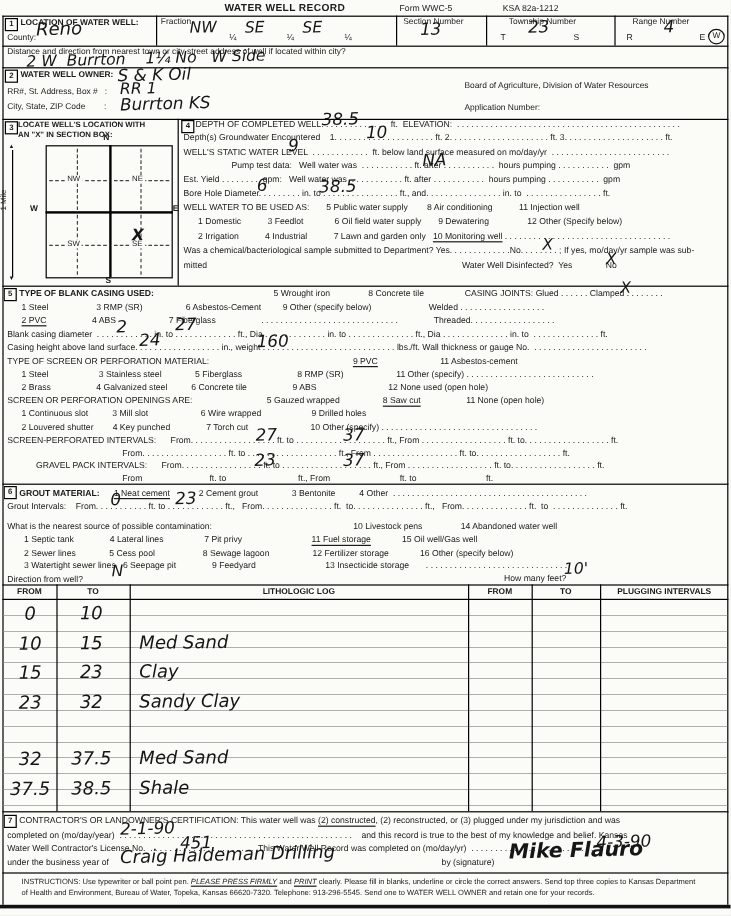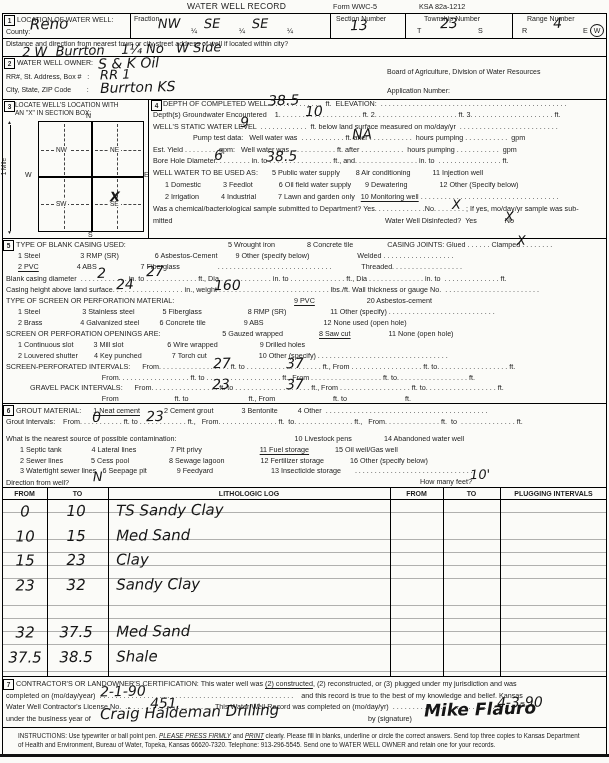--- a/index.html
+++ b/index.html
@@ -2,21 +2,21 @@
 <html><head>
 <meta charset="utf-8">
 <style>
   html,body{margin:0;padding:0;background:#e8e8e6;}
   #page{position:relative;width:609px;height:763px;background:#fbfbf8;overflow:hidden;
         font-family:"Liberation Sans",sans-serif;color:#1b1b1b;}
   .pl{position:absolute;white-space:pre;font-size:7.2px;line-height:1.1;color:#1b1b1b;}
   .p7{font-size:7px;}
   .p65{font-size:6.5px;}
   .p63{font-size:6.3px;}
-  .b{font-weight:normal;}
+  .b{font-weight:bold;}
   .ul{text-decoration:underline;text-decoration-thickness:1px;text-underline-offset:1.5px;}
   .uli{text-decoration:underline;font-style:italic;}
   .hw{position:absolute;white-space:pre;font-family:"DejaVu Sans",cursive;font-style:italic;
       color:#161616;transform:rotate(-1.5deg);line-height:1;} .h13{font-size:13px;} .h14{font-size:14px;} .h15{font-size:15px;} .h17{font-size:17px;}
   .rh{position:absolute;height:1px;background:#000;}
   .rv{position:absolute;width:1px;background:#000;}
   .secnum{position:absolute;width:9px;height:9px;border:1px solid #000;font-size:6.5px;font-weight:bold;
           display:flex;align-items:center;justify-content:center;background:#fbfbf8;}
   .dashH{position:absolute;border-top:1px dashed #444;height:0;}
   .dashV{position:absolute;border-left:1px dashed #444;width:0;}
@@ -152,21 +152,21 @@
   <span class="pl" style="left:228px;top:241px;">5 Wrought iron                8 Concrete tile                 CASING JOINTS: Glued . . . . . . Clamped . . . . . . . .</span>
   <span class="hw h13" style="left:517px;top:234px;">X</span>
   <span class="pl" style="left:6px;top:252px;">      1 Steel                    3 RMP (SR)                  6 Asbestos-Cement         9 Other (specify below)                        Welded . . . . . . . . . . . . . . . . . .</span>
   <span class="pl" style="left:6px;top:263px;"><span>      </span><span class="ul">2 PVC</span><span>                   4 ABS                      7 Fiberglass                   . . . . . . . . . . . . . . . . . . . . . . . . . . . . .               Threaded. . . . . . . . . . . . . . . . . .</span></span>
   <span class="pl" style="left:6px;top:274.5px;">Blank casing diameter  . . . . . . . . . . . . in. to . . . . . . . . . . . . . ft., Dia . . . . . . . . . . . . . in. to . . . . . . . . . . . . . . ft., Dia . . . . . . . . . . . . . . in. to  . . . . . . . . . . . . . . ft.</span>
   <span class="hw h14" style="left:97px;top:266px;">2</span>
   <span class="hw h14" style="left:146px;top:264px;">27</span>
   <span class="pl" style="left:6px;top:286px;">Casing height above land surface. . . . . . . . . . . . . . . . . . in., weight . . . . . . . . . . . . . . . . . . . . . . . . . . . . lbs./ft. Wall thickness or gauge No.  . . . . . . . . . . . . . . . . . . . . . . . .</span>
   <span class="hw h14" style="left:116px;top:277px;">24</span>
   <span class="hw h14" style="left:214px;top:278px;">160</span>
-  <span class="pl" style="left:6px;top:297px;"><span>TYPE OF SCREEN OR PERFORATION MATERIAL:                                                            </span><span class="ul">9 PVC</span><span>                          20 Asbestos-cement</span></span>
+  <span class="pl" style="left:6px;top:297px;"><span>TYPE OF SCREEN OR PERFORATION MATERIAL:                                                            </span><span class="ul">9 PVC</span><span>                          11 Asbestos-cement</span></span>
   <span class="pl" style="left:6px;top:308px;">      1 Steel                     3 Stainless steel              5 Fiberglass                       8 RMP (SR)                      11 Other (specify) . . . . . . . . . . . . . . . . . . . . . . . . . . .</span>
   <span class="pl" style="left:6px;top:318.5px;">      2 Brass                   4 Galvanized steel          6 Concrete tile                   9 ABS                              12 None used (open hole)</span>
   <span class="pl" style="left:6px;top:330px;"><span>SCREEN OR PERFORATION OPENINGS ARE:                               5 Gauzed wrapped                  </span><span class="ul">8 Saw cut</span><span>                   11 None (open hole)</span></span>
   <span class="pl" style="left:6px;top:341px;">      1 Continuous slot          3 Mill slot                      6 Wire wrapped                     9 Drilled holes</span>
   <span class="pl" style="left:6px;top:352px;">      2 Louvered shutter        4 Key punched               7 Torch cut                          10 Other (specify) . . . . . . . . . . . . . . . . . . . . . . . . . . . . . . . . .</span>
   <span class="pl" style="left:6px;top:363px;">SCREEN-PERFORATED INTERVALS:      From. . . . . . . . . . . . . . . . . . ft. to . . . . . . . . . . . . . . . . . . . ft., From . . . . . . . . . . . . . . . . . . ft. to. . . . . . . . . . . . . . . . . . ft.</span>
   <span class="hw h14" style="left:213px;top:356px;">27</span>
   <span class="hw h14" style="left:286px;top:356px;">37</span>
   <span class="pl" style="left:6px;top:373.5px;">                                                From. . . . . . . . . . . . . . . . . . ft. to . . . . . . . . . . . . . . . . . . . ft., From . . . . . . . . . . . . . . . . . . ft. to. . . . . . . . . . . . . . . . . . ft.</span>
   <span class="pl" style="left:6px;top:384px;">            GRAVEL PACK INTERVALS:      From. . . . . . . . . . . . . . . . . ft. to . . . . . . . . . . . . . . . . . . . ft., From . . . . . . . . . . . . . . . . . . ft. to. . . . . . . . . . . . . . . . . . ft.</span>
@@ -202,21 +202,20 @@
        background:repeating-linear-gradient(to bottom, transparent 0px, transparent 12.4px, #b0b0ae 12.4px, #b0b0ae 13.2px);"></div>
   <div class="rv" style="left:47px;top:487px;height:189px;"></div>
   <div class="rv" style="left:108px;top:487px;height:189px;"></div>
   <div class="rv" style="left:390px;top:487px;height:189px;"></div>
   <div class="rv" style="left:443px;top:487px;height:189px;"></div>
   <div class="rv" style="left:500px;top:487px;height:189px;"></div>
 
   <div class="logrow" style="position:absolute;left:0;top:500px;width:609px;transform:rotate(-0.5deg);">
     <span class="f">0</span>
       <span class="t">10</span>
-      <span class="d">TS Sandy Clay</span>
   </div>
   <div class="logrow" style="position:absolute;left:0;top:524.5px;width:609px;transform:rotate(-0.5deg);">
     <span class="f">10</span>
       <span class="t">15</span>
       <span class="d">Med Sand</span>
   </div>
   <div class="logrow" style="position:absolute;left:0;top:549px;width:609px;transform:rotate(-0.5deg);">
     <span class="f">15</span>
       <span class="t">23</span>
       <span class="d">Clay</span>

